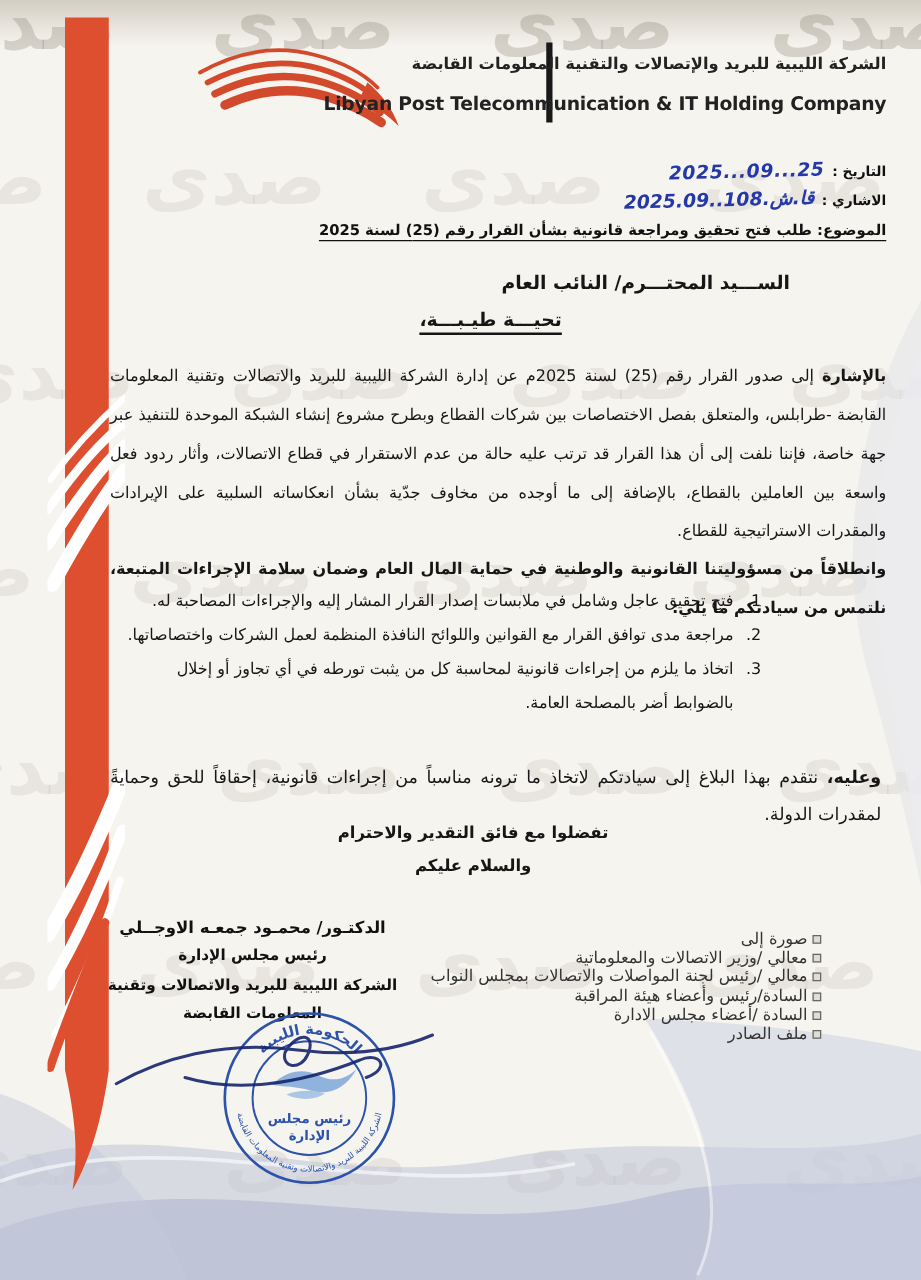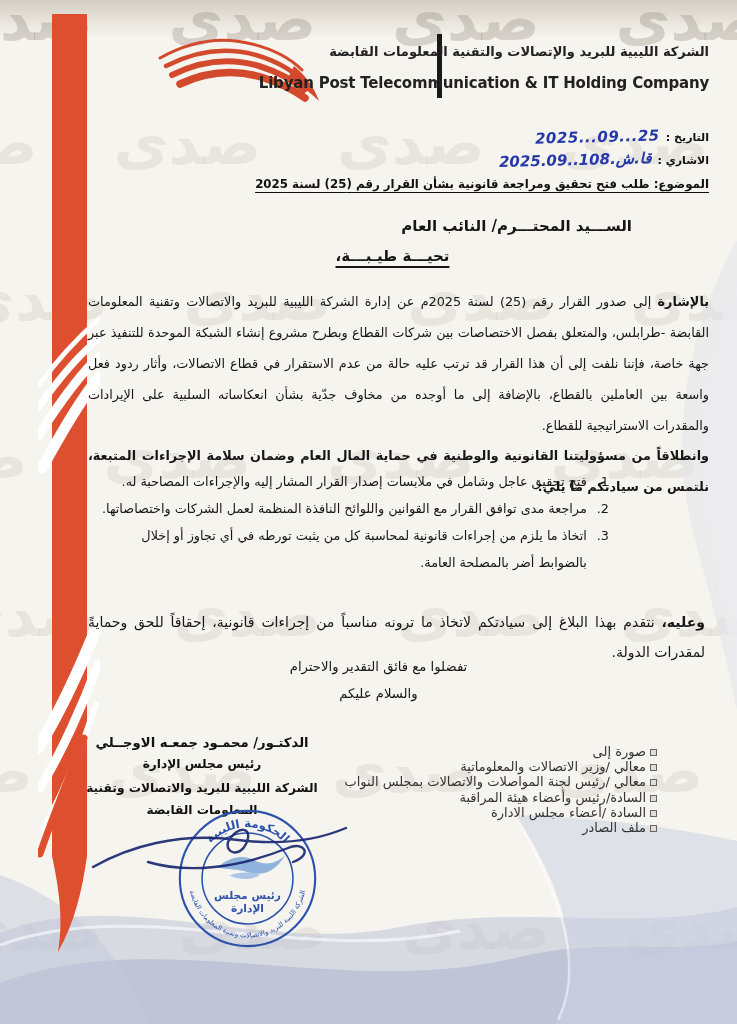--- a/index.html
+++ b/index.html
@@ -40,21 +40,21 @@
     text-decoration-thickness:1.5px;}
   .p1{right:28px;left:88px;top:286px;z-index:4;font-size:12.8px;line-height:31px;text-align:justify;}
   .p2{right:28px;left:88px;top:440px;z-index:4;font-size:12.8px;line-height:31px;
     font-weight:bold;text-align:justify;}
   .lead{font-weight:bold;}
   .list{right:128px;left:90px;top:468px;z-index:4;font-size:12.8px;}
   .list-row{display:flex;gap:10px;line-height:27px;}
   .list-num{flex:0 0 auto;}
   .p3{right:32px;left:88px;top:566px;z-index:4;font-size:14px;line-height:30px;text-align:justify;margin-top:41px;}
   .closing{left:0;right:0;top:653px;z-index:4;text-align:center;padding-left:20px;
-    font-weight:normal;font-size:13.2px;line-height:27px;}
+    font-weight:bold;font-size:13.2px;line-height:27px;}
   
   .sig{left:58px;top:735px;width:288px;z-index:4;text-align:center;font-weight:bold;color:#111;}
   .sig-name{font-size:13.2px;margin-bottom:7px;}
   .sig-title{font-size:12.2px;margin-bottom:6px;}
   .sig-org{font-size:12.2px;line-height:22px;}
   .stamp{left:175px;top:806px;z-index:5;}
   .scrawl{left:88px;top:812px;z-index:6;}
   
   .cc{right:80px;top:744px;z-index:4;text-align:right;font-size:13px;line-height:15.2px;color:#333;}
   .cc-bullet{display:inline-block;width:5px;height:5px;border:1px solid #666;background:#e0ddd6;

